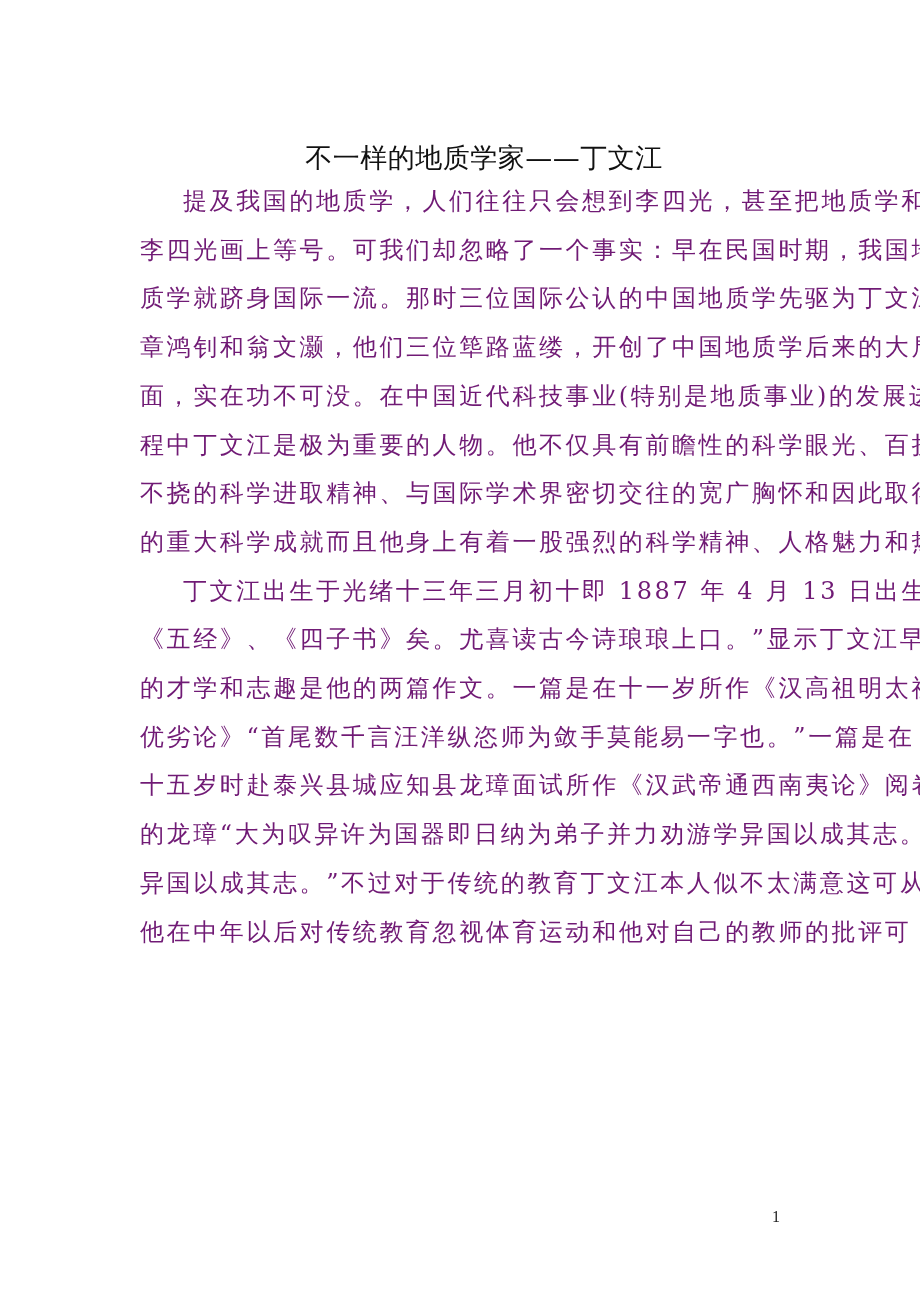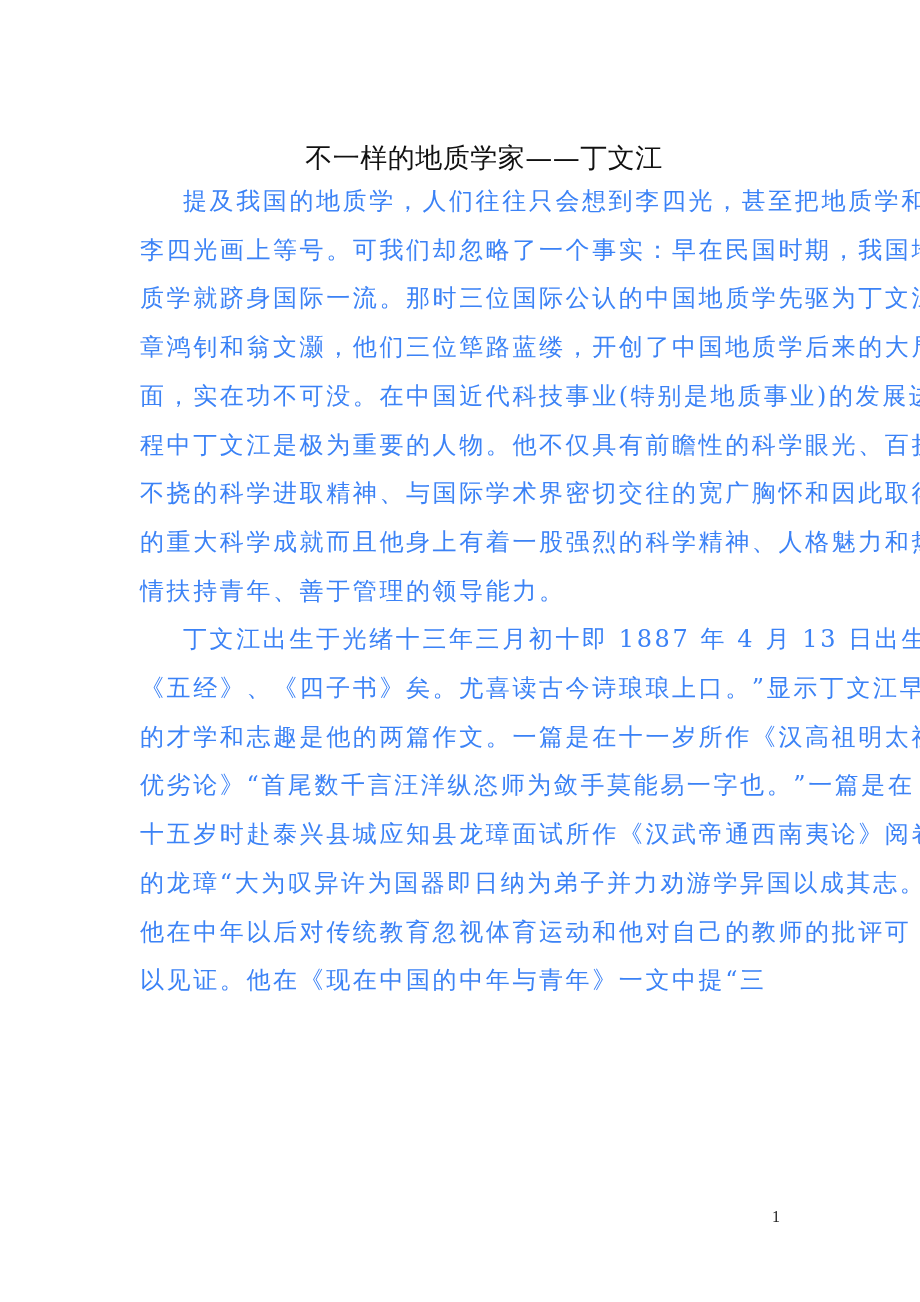--- a/index.html
+++ b/index.html
@@ -42,21 +42,21 @@
       width: 642px;
     }
     .para {
       margin: 0;
       font-size: 24px;
       line-height: 48.7px;
       letter-spacing: 2.6px;
       text-align: justify;
       text-indent: 43px;
       word-break: break-all;
-      color: #3b82f6;
+      color: #701a75;
     }
     .line {
       display: block;
       white-space: nowrap;
       text-align: justify;
       text-align-last: justify;
     }
     .line.last {
       text-align-last: left;
     }
@@ -83,31 +83,30 @@
 
     <div class="para" style="text-indent:0">
       <span class="line indent">提及我国的地质学，人们往往只会想到李四光，甚至把地质学和</span>
       <span class="line">李四光画上等号。可我们却忽略了一个事实：早在民国时期，我国地</span>
       <span class="line">质学就跻身国际一流。那时三位国际公认的中国地质学先驱为丁文江，</span>
       <span class="line">章鸿钊和翁文灏，他们三位筚路蓝缕，开创了中国地质学后来的大局</span>
       <span class="line">面，实在功不可没。在中国近代科技事业(特别是地质事业)的发展进</span>
       <span class="line">程中丁文江是极为重要的人物。他不仅具有前瞻性的科学眼光、百折</span>
       <span class="line">不挠的科学进取精神、与国际学术界密切交往的宽广胸怀和因此取得</span>
       <span class="line">的重大科学成就而且他身上有着一股强烈的科学精神、人格魅力和热</span>
-      <span class="line last">情扶持青年、善于管理的领导能力。</span>
     </div>
 
     <div class="para" style="text-indent:0">
       <span class="line indent">丁文江出生于光绪十三年三月初十即 1887 年 4 月 13 日出生于</span>
       <span class="line">《五经》、《四子书》矣。尤喜读古今诗琅琅上口。”显示丁文江早年</span>
       <span class="line">的才学和志趣是他的两篇作文。一篇是在十一岁所作《汉高祖明太祖</span>
       <span class="line">优劣论》“首尾数千言汪洋纵恣师为敛手莫能易一字也。”一篇是在</span>
       <span class="line">十五岁时赴泰兴县城应知县龙璋面试所作《汉武帝通西南夷论》阅卷</span>
       <span class="line">的龙璋“大为叹异许为国器即日纳为弟子并力劝游学异国以成其志。”</span>
+      <span class="line">异国以成其志。”不过对于传统的教育丁文江本人似不太满意这可从</span>
       <span class="line">他在中年以后对传统教育忽视体育运动和他对自己的教师的批评可</span>
-      <span class="line last">以见证。他在《现在中国的中年与青年》一文中提“三</span>
     </div>
 
   </div>
 
   <div class="page-number">1</div>
 
 </div>
 
 </body></html>

